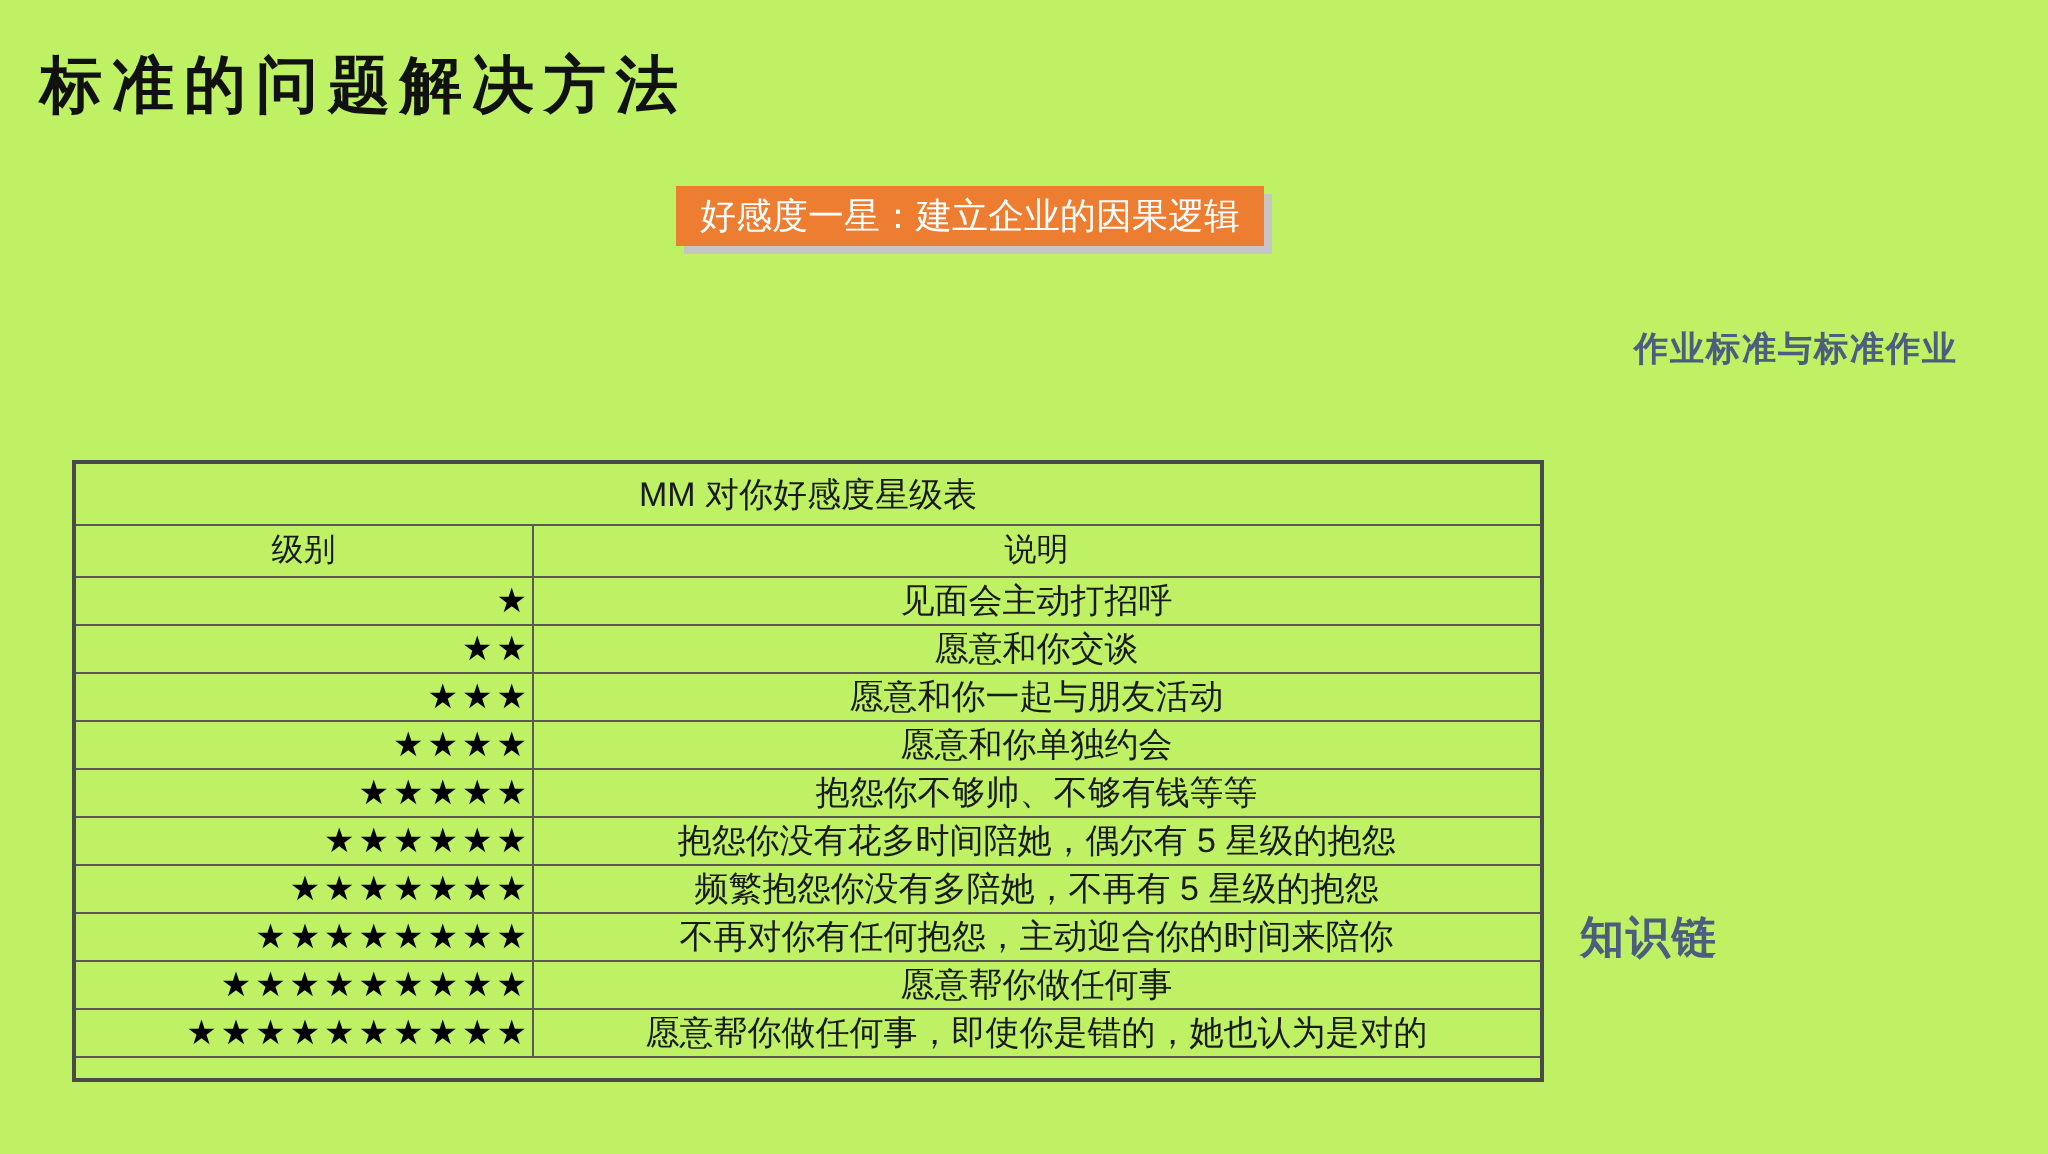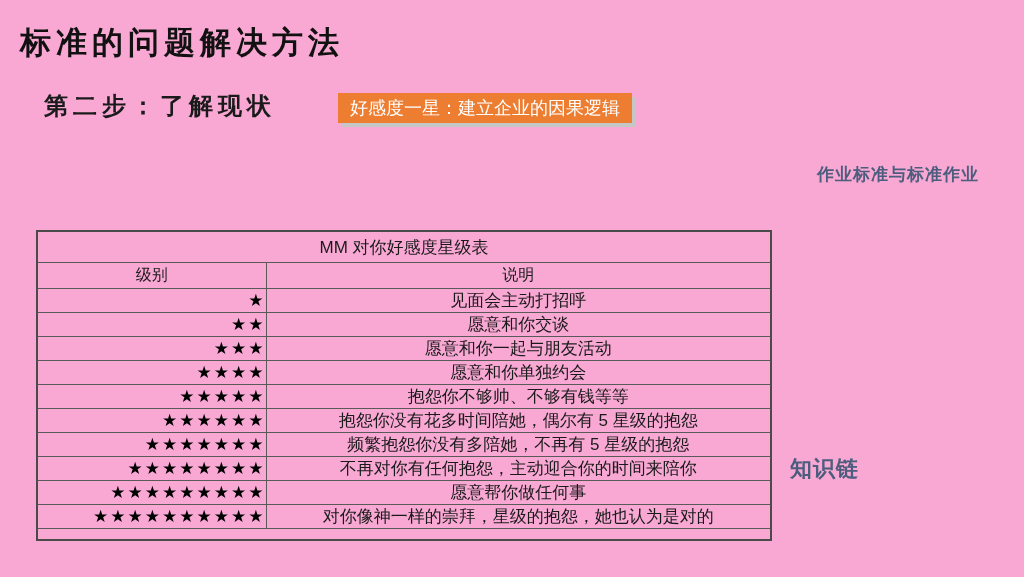--- a/index.html
+++ b/index.html
@@ -5,21 +5,21 @@
   html, body {
     margin: 0;
     padding: 0;
     background: #ffffff;
     font-family: "Liberation Sans", "DejaVu Sans", sans-serif;
   }
   .slide {
     position: relative;
     width: 1024px;
     height: 577px;
-    background: #f9a8d4;
+    background: #bef264;
     overflow: hidden;
     text-decoration: underline;
   }
   .page-title {
     position: absolute;
     left: 20px;
     top: 22px;
     font-size: 31px;
     font-weight: bold;
     letter-spacing: 5px;
@@ -124,21 +124,20 @@
     white-space: nowrap;
   }
 </style>
 </head>
 <body>
 
 <div class="slide">
 
   <div class="page-title">标准的问题解决方法</div>
 
-  <div class="step-heading">第二步：了解现状</div>
 
   <div class="badge">好感度一星：建立企业的因果逻辑</div>
 
   <div class="side-note-top">作业标准与标准作业</div>
 
 
   <table class="rating-table">
     <colgroup>
       <col class="col-level">
       <col class="col-desc">
@@ -184,21 +183,21 @@
         <tr>
           <td class="stars-cell">★★★★★★★★</td>
           <td class="desc-cell">不再对你有任何抱怨，主动迎合你的时间来陪你</td>
         </tr>
         <tr>
           <td class="stars-cell">★★★★★★★★★</td>
           <td class="desc-cell">愿意帮你做任何事</td>
         </tr>
         <tr>
           <td class="stars-cell">★★★★★★★★★★</td>
-          <td class="desc-cell">对你像神一样的崇拜，星级的抱怨，她也认为是对的</td>
+          <td class="desc-cell">愿意帮你做任何事，即使你是错的，她也认为是对的</td>
         </tr>
       </tbody>
     <tfoot>
       <tr>
         <td class="footer-cell" colspan="2"></td>
       </tr>
     </tfoot>
   </table>
 
   <div class="side-note-bottom">

